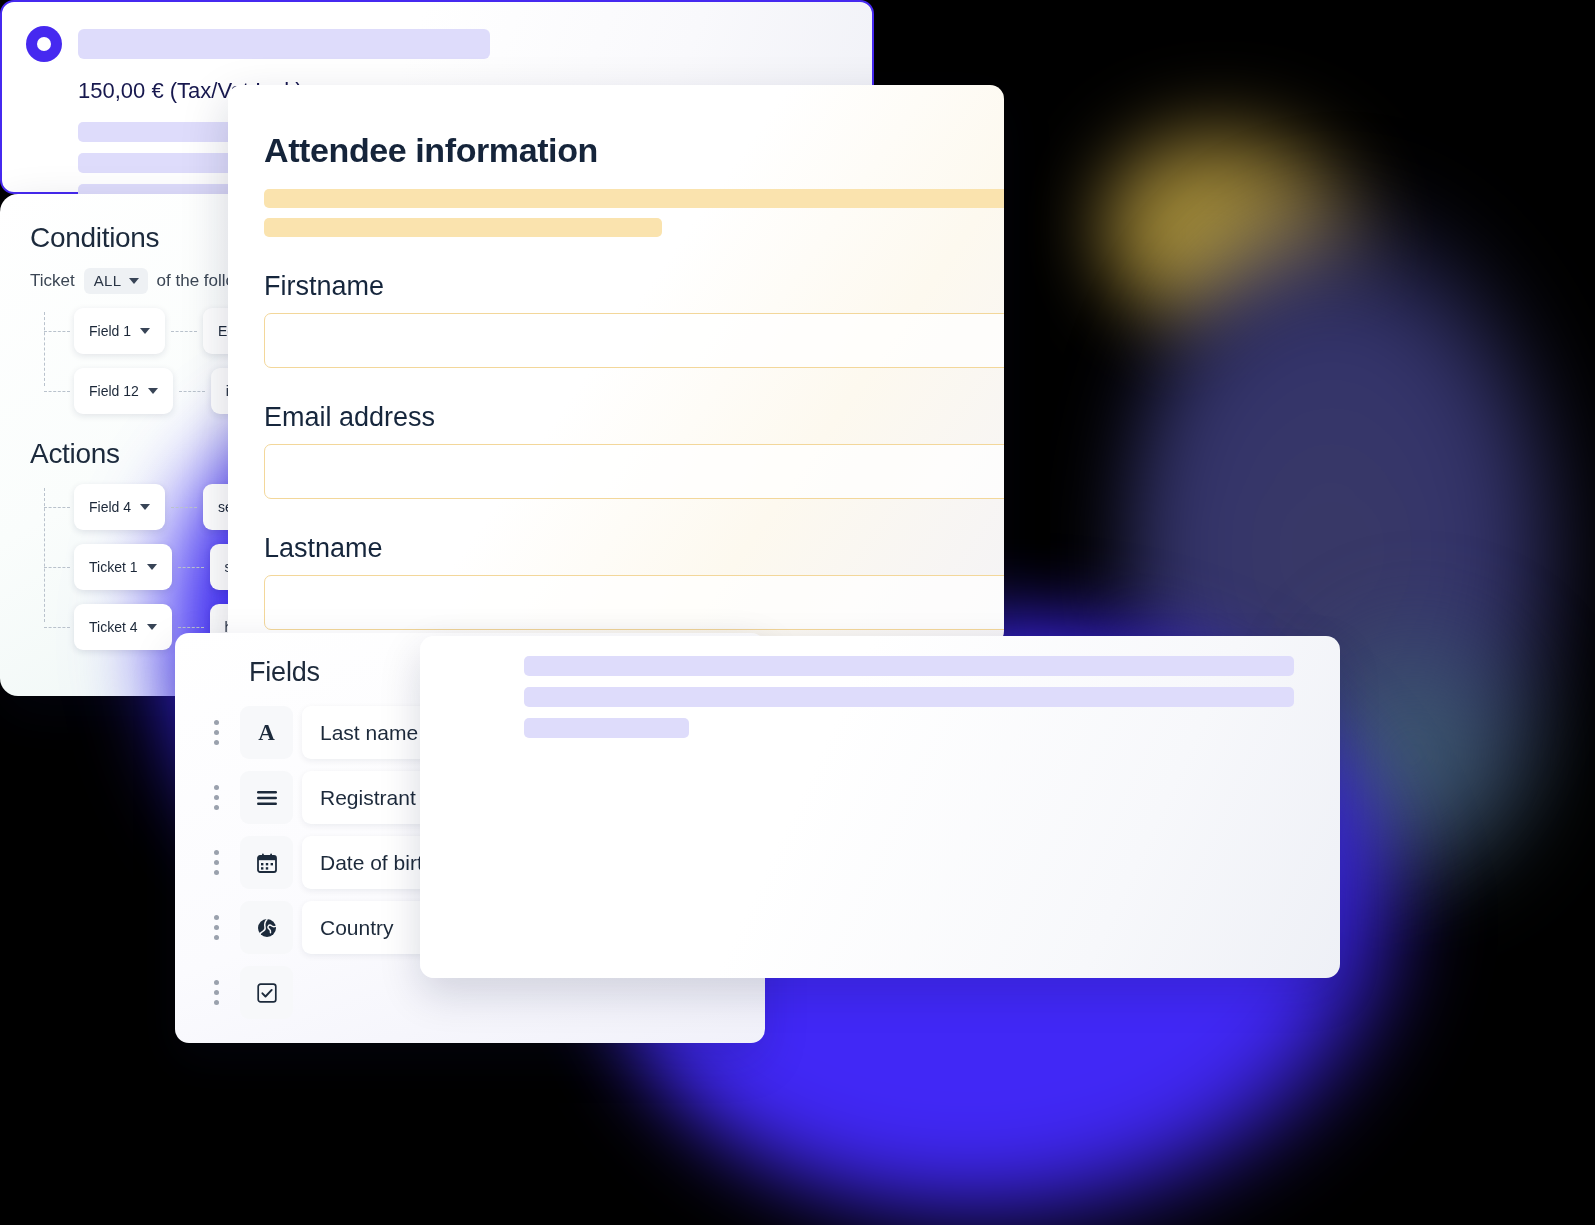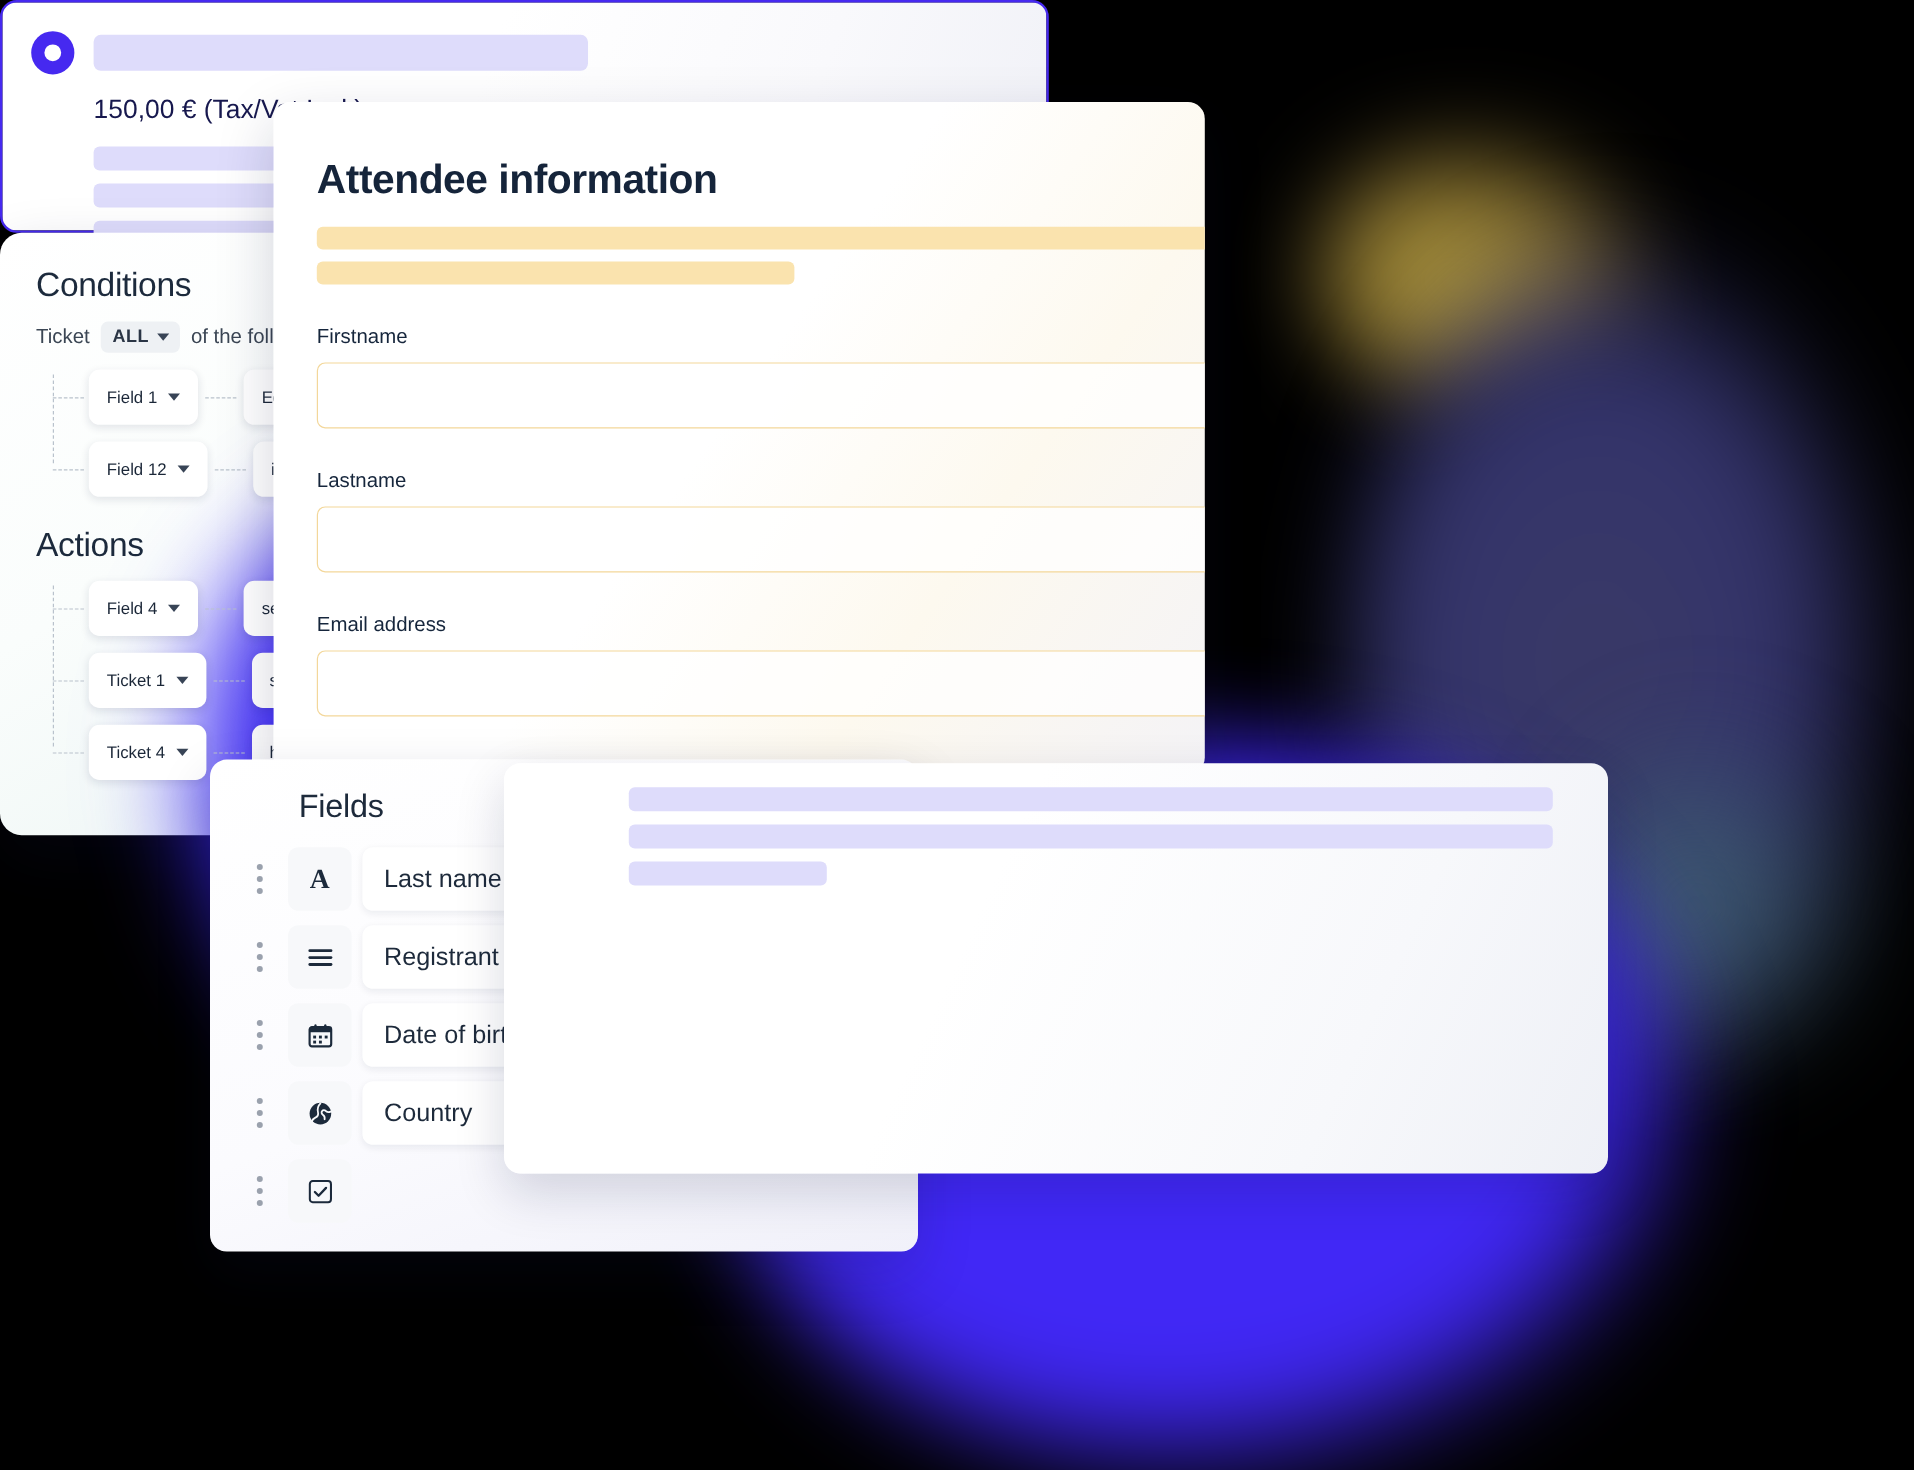--- a/index.html
+++ b/index.html
@@ -82,21 +82,21 @@
     background: #fae3ae;
     border-radius: 5px;
     height: 19px;
     margin-bottom: 10px;
   }
   .skel-yellow.w-full { width: 858px; }
   .skel-yellow.w-half { width: 398px; }
 
   .form-group { margin-top: 34px; }
   .form-label {
-    font-size: 17px;
+    font-size: 27px;
     color: #16263c;
     margin-bottom: 11px;
     display: block;
   }
   .form-input {
     display: block;
     width: 860px;
     height: 55px;
     border: 1.4px solid #f3d79a;
     border-radius: 7px;
@@ -133,21 +133,21 @@
     color: #3b4654;
   }
   #match-chip {
     background: #eef1f4;
     border-radius: 6px;
     padding: 4px 9px 5px 10px;
     display: inline-flex;
     align-items: center;
     gap: 7px;
     font-size: 15px;
-    font-weight: 700;
+    font-weight: 400;
     color: #2a3545;
     letter-spacing: .4px;
   }
   .caret {
     width: 0; height: 0;
     border-left: 5px solid transparent;
     border-right: 5px solid transparent;
     border-top: 6px solid #384456;
     display: inline-block;
   }
@@ -357,26 +357,26 @@
 
     <div class="skel-yellow w-full"></div>
     <div class="skel-yellow w-half"></div>
 
     <div class="form-group">
       <label class="form-label">Firstname</label>
       <input class="form-input" type="text" placeholder="" style="">
     </div>
 
     <div class="form-group">
+      <label class="form-label">Email address</label>
+      <input class="form-input" type="text" placeholder="" style="">
+    </div>
+
+    <div class="form-group">
       <label class="form-label">Lastname</label>
-      <input class="form-input" type="text" placeholder="" style="">
-    </div>
-
-    <div class="form-group">
-      <label class="form-label">Email address</label>
       <input class="form-input" type="text" placeholder="" style="">
     </div>
   </div>
 
   <div class="card" id="fields-card">
     <div id="fields-title">Fields</div>
 
     <div class="field-row">
       <span class="grip">
           <i></i>

